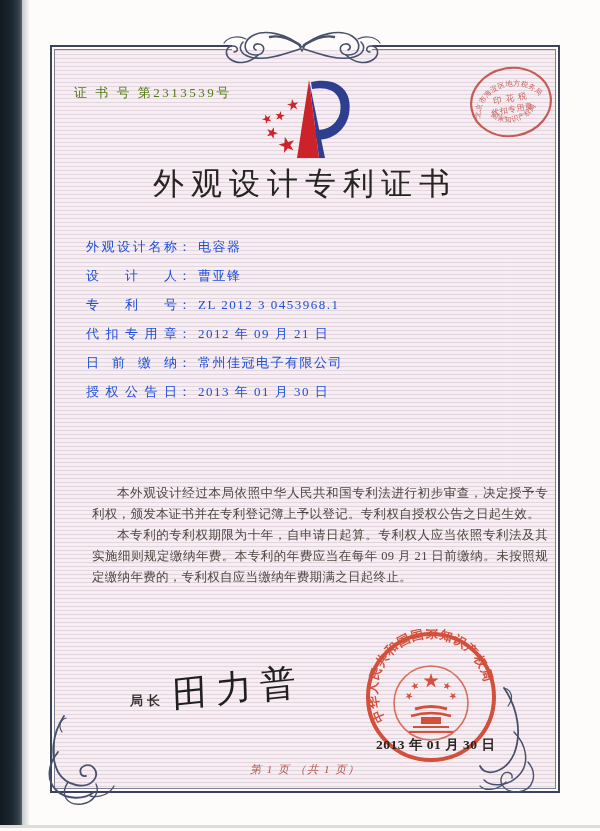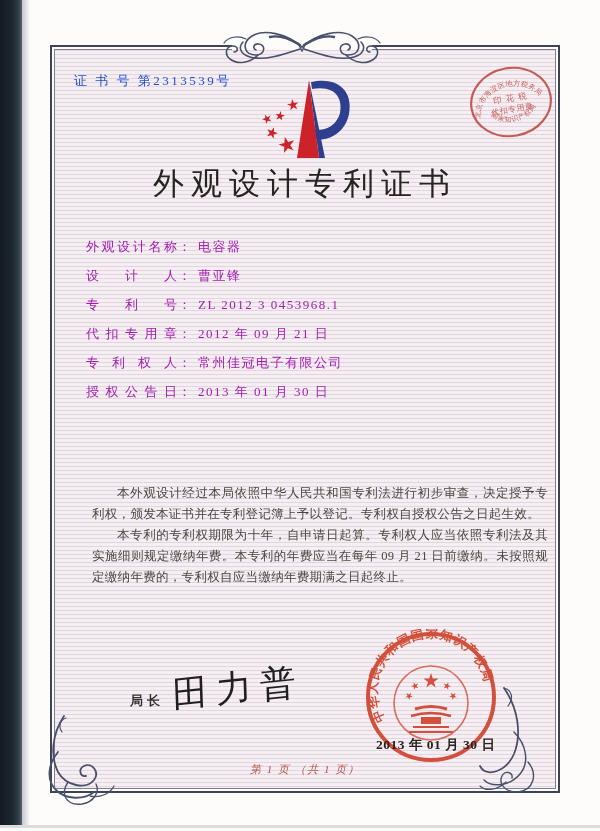--- a/index.html
+++ b/index.html
@@ -21,25 +21,25 @@
     border:2px solid #3e4457;box-sizing:border-box;}
   .frame-inner{position:absolute;inset:2px;border:1px solid #7a8092;
     background:
       repeating-linear-gradient(180deg,rgba(209,186,201,.5) 0 1px,rgba(255,255,255,0) 1px 4px),
       #f5eff3;}
   .frame-gap{position:absolute;left:232px;top:38px;width:140px;height:12px;background:#fdfcfb;}
 
   .orn{position:absolute;color:#49506b;}
 
   
-  .cert-no{position:absolute;left:74px;top:72px;font-size:13px;letter-spacing:2.5px;color:#1d4ed8;text-align:center;}
+  .cert-no{position:absolute;left:74px;top:84px;font-size:13px;letter-spacing:2.5px;color:#4d7c0f;text-align:center;}
   .title{position:absolute;left:50px;top:163px;width:510px;text-align:center;
     font-size:31px;font-weight:400;letter-spacing:7px;color:#262522;}
   .fields{position:absolute;left:86px;top:238px;width:430px;}
-  .field-row{height:29px;font-size:13px;color:#a21caf;letter-spacing:1px;}
+  .field-row{height:29px;font-size:13px;color:#1d4ed8;letter-spacing:1px;}
   .flabel{display:inline-block;width:92px;text-align:justify;text-align-last:justify;vertical-align:top;}
   .fcolon{display:inline-block;}
   .fvalue{margin-left:6px;letter-spacing:1.5px;}
   .paras{position:absolute;left:92px;top:483px;width:456px;font-size:12.5px;line-height:21px;
     color:#4b463f;text-align:justify;letter-spacing:0.3px;}
   .paras p{margin:0;text-indent:2em;}
 
   .commissioner{position:absolute;left:130px;top:692px;font-size:13px;letter-spacing:4px;color:#34322e;font-weight:bold;}
   .sig-name{position:absolute;left:172px;top:664px;font-size:36px;letter-spacing:8px;color:#1f1f1f;
     transform:rotate(-6deg) skewX(-4deg);font-weight:500;}
@@ -139,21 +139,21 @@
     <div class="field-row">
       <span class="flabel">设计人</span><span class="fcolon">：</span><span class="fvalue">曹亚锋</span>
     </div>
     <div class="field-row">
       <span class="flabel">专利号</span><span class="fcolon">：</span><span class="fvalue">ZL 2012 3 0453968.1</span>
     </div>
     <div class="field-row">
       <span class="flabel">代扣专用章</span><span class="fcolon">：</span><span class="fvalue">2012 年 09 月 21 日</span>
     </div>
     <div class="field-row">
-      <span class="flabel">专利权人</span><span class="fcolon">：</span><span class="fvalue">常州佳冠电子有限公司</span>
+      <span class="flabel">日前缴纳</span><span class="fcolon">：</span><span class="fvalue">常州佳冠电子有限公司</span>
     </div>
     <div class="field-row">
       <span class="flabel">授权公告日</span><span class="fcolon">：</span><span class="fvalue">2013 年 01 月 30 日</span>
     </div>
   </div>
 
   <div class="paras">
     <p>本外观设计经过本局依照中华人民共和国专利法进行初步审查，决定授予专利权，颁发本证书并在专利登记簿上予以登记。专利权自授权公告之日起生效。</p>
     <p>本专利的专利权期限为十年，自申请日起算。专利权人应当依照专利法及其实施细则规定缴纳年费。本专利的年费应当在每年 09 月 21 日前缴纳。未按照规定缴纳年费的，专利权自应当缴纳年费期满之日起终止。</p>
   </div>

